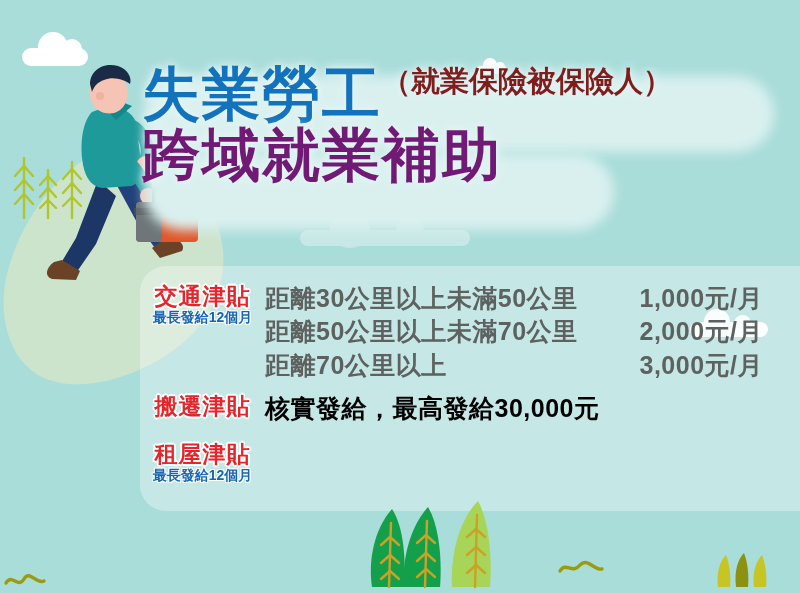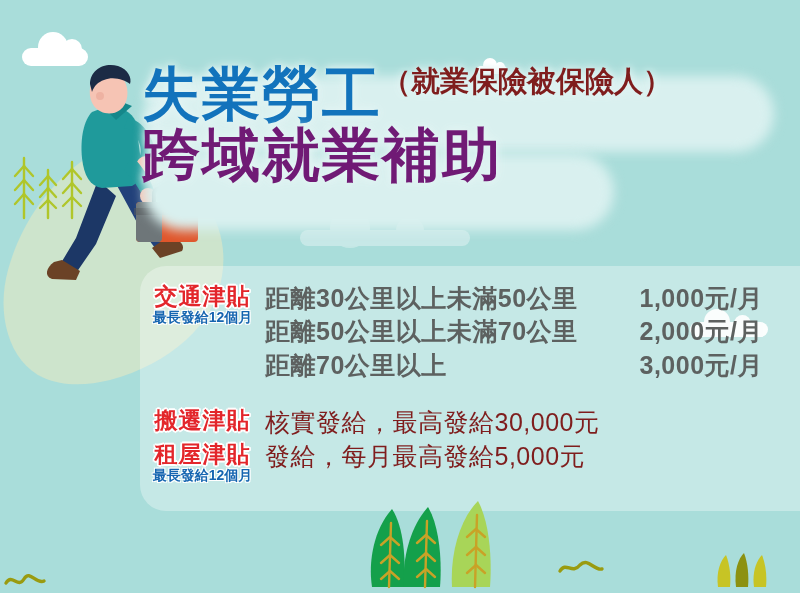--- a/index.html
+++ b/index.html
@@ -184,28 +184,28 @@
     color: #5d6160;
     line-height: 1.33;
     letter-spacing: 0.5px;
     white-space: nowrap;
   }
   .desc-text { width: 338px; flex: 0 0 338px; }
   .desc-amount { flex: 0 0 auto; text-align: right; width: 160px; }
 
   .desc-block {
     font-size: 25px;
-    font-weight: normal;
-    color: #7f1d1d;
+    font-weight: bold;
+    color: #000000;
     line-height: 1.33;
     letter-spacing: 0.5px;
   }
 
   #row-transport { left: 0px;   top: 16px;  width: 660px; }
-  #row-moving    { left: 0px;   top: 140px; width: 660px; }
+  #row-moving    { left: 0px;   top: 126px; width: 660px; }
   #row-rent      { left: 0px;   top: 174px; width: 584px; }
 
   
   #foliage {
     position: absolute;
     left: 0; bottom: 0;
     width: 800px; height: 110px;
     z-index: 7;
     pointer-events: none;
   }
@@ -345,21 +345,20 @@
         <div class="desc-block">核實發給，最高發給30,000元</div>
       </div>
     </div>
 
     <div class="row" id="row-rent">
       <div class="label-col">
         <div class="label-title">租屋津貼</div>
         <div class="label-note">最長發給12個月</div>
       </div>
       <div class="desc-col">
-        <div class="desc-block">發給，每月最高發給5,000元</div>
       </div>
     </div>
 
   </div>
 
   <div id="foliage">
     <svg viewBox="0 0 800 110" xmlns="http://www.w3.org/2000/svg">
 
       <path d="M372 104 C368 78 374 46 392 26 C404 44 406 78 404 104 Z" fill="#14a04b"></path>
       <path d="M404 104 C402 76 410 44 428 24 C440 44 442 80 440 104 Z" fill="#14a04b"></path>

